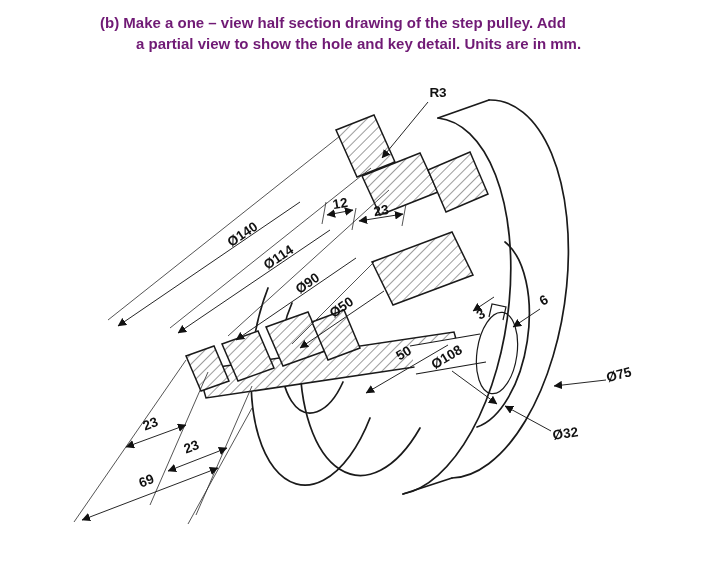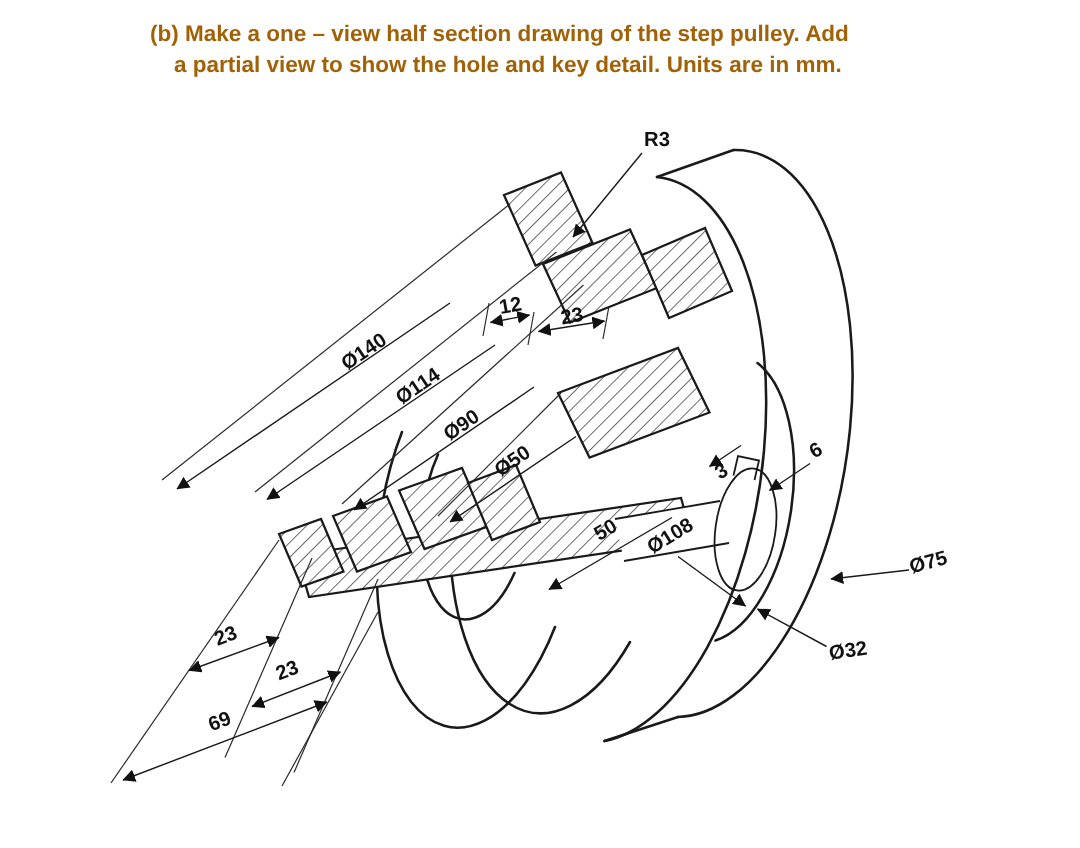--- a/index.html
+++ b/index.html
@@ -1,20 +1,20 @@
 <!DOCTYPE html>
 <html><head>
 <meta charset="utf-8">
 <style>
   html,body{margin:0;padding:0;background:#fff;}
   #page{position:relative;width:720px;height:565px;background:#fff;overflow:hidden;
         font-family:"Liberation Sans",sans-serif;}
   #title-block{position:absolute;left:100px;top:12px;width:575px;
-               font-weight:bold;font-size:15px;line-height:1.4;color:#a16207;}
-  #title-block .t2{margin-left:16px;}
+               font-weight:bold;font-size:15px;line-height:1.4;color:#701a75;}
+  #title-block .t2{margin-left:36px;}
   svg{position:absolute;left:0;top:0;}
   .outline{fill:none;stroke:#1a1a1a;stroke-width:1.7;stroke-linecap:round;}
   .mid{fill:none;stroke:#1a1a1a;stroke-width:1.2;}
   .thin{fill:none;stroke:#2a2a2a;stroke-width:0.8;}
   .dim{fill:none;stroke:#1a1a1a;stroke-width:0.95;}
   .de{marker-end:url(#aE);}
   .ds{marker-start:url(#aS);}
   .db{marker-start:url(#aS);marker-end:url(#aE);}
   .hatch{fill:url(#h);stroke:#1a1a1a;stroke-width:1.5;}
   .lbl{font-family:"Liberation Sans",sans-serif;font-weight:bold;font-size:13.5px;

